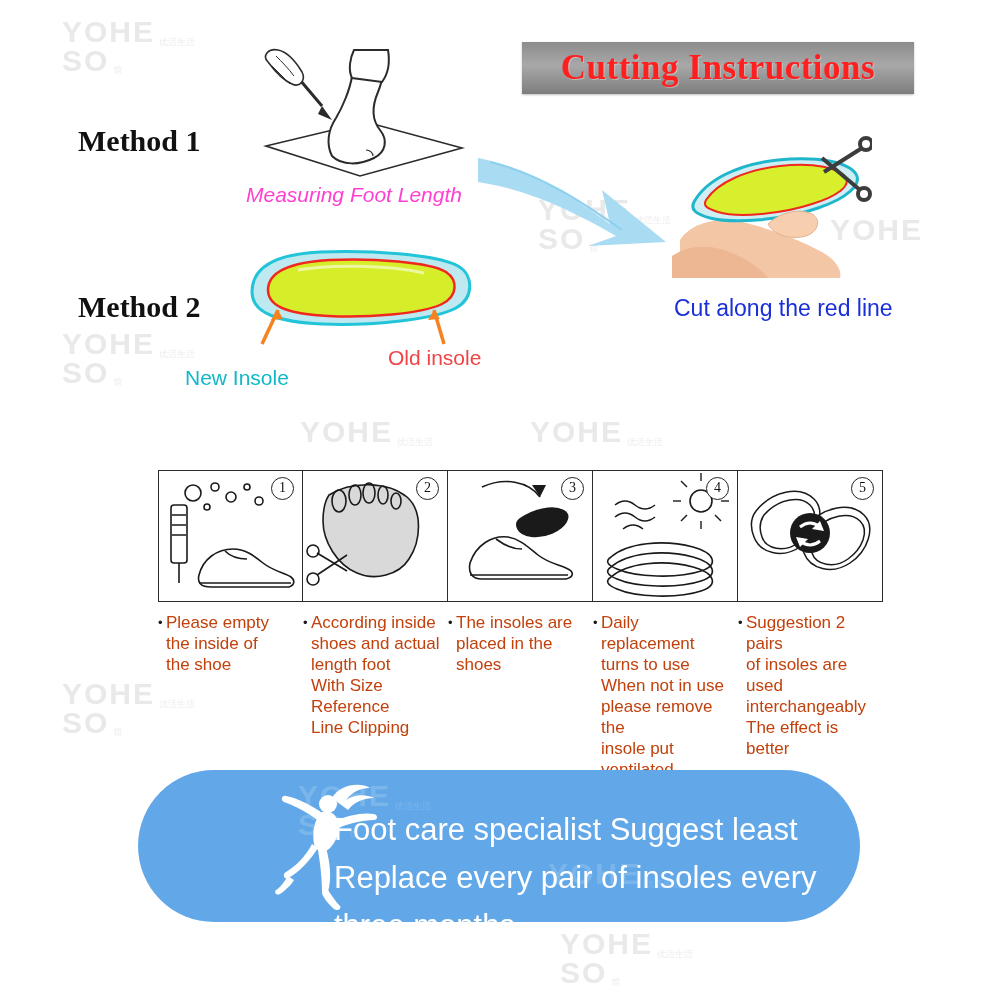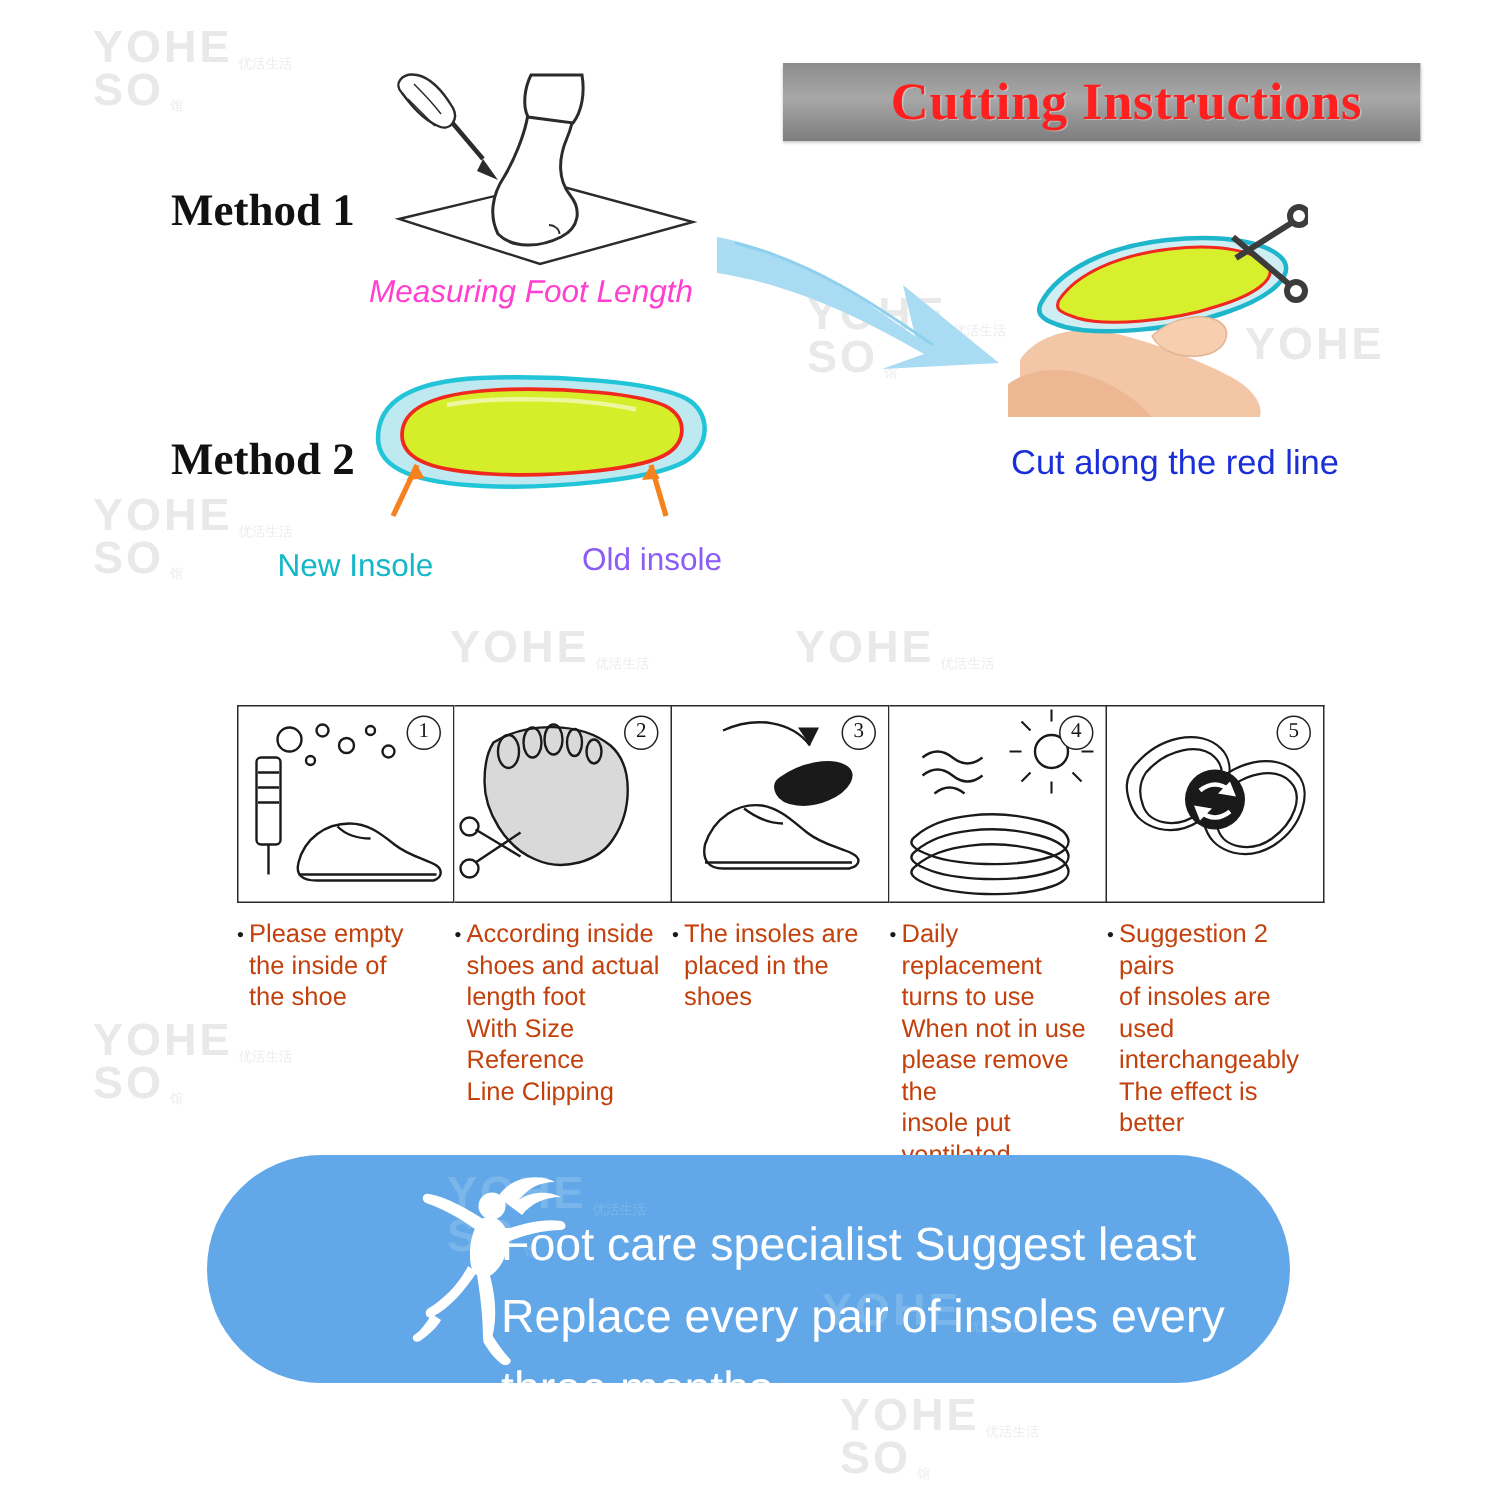--- a/index.html
+++ b/index.html
@@ -40,52 +40,50 @@
     position: absolute;
     left: 522px;
     top: 42px;
     width: 392px;
     height: 52px;
     background: linear-gradient(to bottom, #8c8c8c 0%, #a8a8a8 45%, #7d7d7d 100%);
     display: flex;
     align-items: center;
     justify-content: center;
     box-shadow: 0 1px 2px rgba(0,0,0,.25);
-    padding-left: 33px;
   }
   .title-banner span {
     color: #ff1f1f;
     font-size: 35px;
     font-weight: bold;
     font-family: "Liberation Serif", serif;
     letter-spacing: 0.5px;
     text-shadow: 1px 1px 0 rgba(255,255,255,.35);
   }
 
   
   .method-label {
     position: absolute;
     font-size: 30px;
     font-weight: bold;
     color: #111;
     font-family: "Liberation Serif", serif;
-    margin-left: 36px;
   }
   #method1-label { left: 78px; top: 124px; }
   #method2-label { left: 78px; top: 290px; }
 
   .caption {
     position: absolute;
     font-size: 21px;
     font-family: "Liberation Sans", sans-serif;
   }
   #cap-measure { left: 246px; top: 183px; color: #ff3fd0; font-style: italic; }
   #cap-cut     { left: 674px; top: 295px; color: #1a2fd8; font-size: 23px;}
   #cap-new     { left: 185px; top: 366px; color: #12b8c8; }
-  #cap-old     { left: 388px; top: 362px; color: #8b5cf6; }
+  #cap-old     { left: 388px; top: 346px; color: #ef4444; }
 
   
   .sketch1 { position: absolute; left: 248px; top: 48px; width: 220px; height: 130px; }
   
   .insole2 { position: absolute; left: 238px; top: 240px; width: 240px; height: 110px; }
   
   .big-arrow { position: absolute; left: 470px; top: 150px; width: 210px; height: 115px; }
   
   .handphoto { position: absolute; left: 672px; top: 128px; width: 200px; height: 150px; }
 

